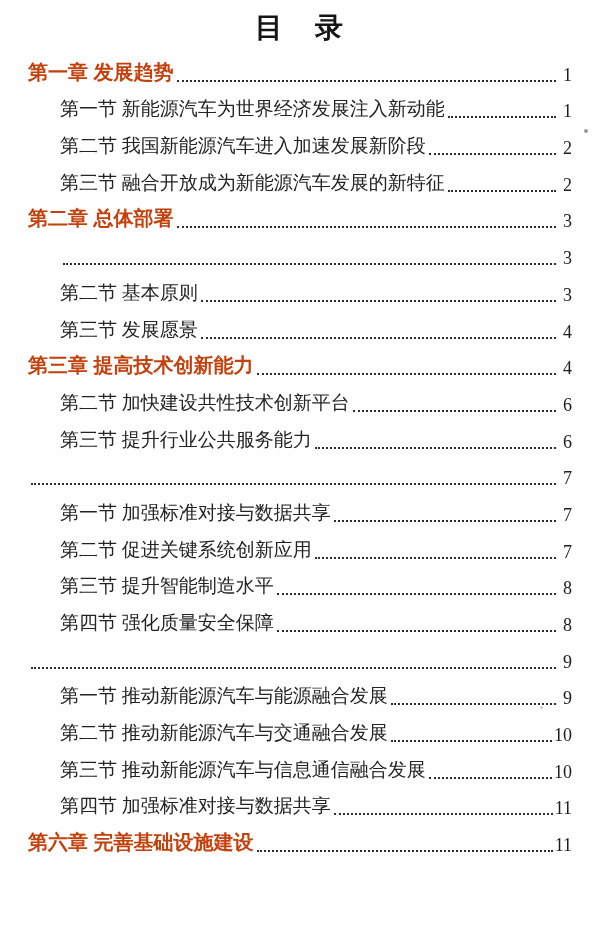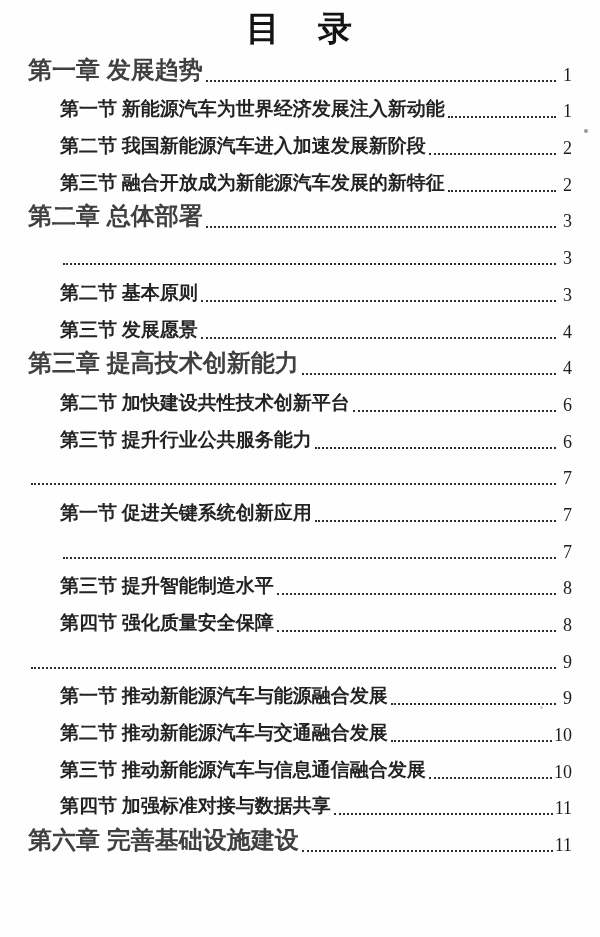--- a/index.html
+++ b/index.html
@@ -16,45 +16,45 @@
     overflow: hidden;
     color: #1f1f1f;
     font-family: "Liberation Serif", "DejaVu Serif", serif;
   }
   .doc-title {
     height: 54px;
     line-height: 56px;
     text-align: center;
     font-family: "Liberation Sans", "DejaVu Sans", sans-serif;
     font-weight: 700;
-    font-size: 34px;
+    font-size: 28px;
     letter-spacing: 2px;
     color: #141414;
   }
   .toc-list {
     padding: 0 28px 0 28px;
   }
   .toc-row {
     display: flex;
     align-items: flex-end;
     height: 36.7px;
     cursor: pointer;
   }
   .toc-row.chapter .entry-text {
     font-family: "Liberation Sans", "DejaVu Sans", sans-serif;
     font-weight: 700;
-    font-size: 24px;
-    color: #404040;
+    font-size: 20px;
+    color: #c2410c;
   }
   .toc-row.section {
     padding-left: 32px;
   }
   .toc-row.section .entry-text {
     font-family: "Liberation Serif", "DejaVu Serif", serif;
-    font-weight: 700;
+    font-weight: 400;
     font-size: 19px;
     color: #232323;
   }
   .entry-text {
     white-space: nowrap;
     padding-bottom: 5px;
   }
   .dots {
     flex: 1;
     min-width: 12px;
@@ -137,25 +137,26 @@
       <div class="toc-row section">
         <span class="entry-text">第三节 提升行业公共服务能力</span>
         <span class="dots"></span>
         <span class="pagenum">6</span>
       </div>
       <div class="toc-row chapter">
         <span class="dots"></span>
         <span class="pagenum">7</span>
       </div>
       <div class="toc-row section">
-        <span class="entry-text">第一节 促进关键系统创新应用</span>
+        <span class="entry-text">第一节 加强标准对接与数据共享</span>
         <span class="dots"></span>
         <span class="pagenum">7</span>
       </div>
       <div class="toc-row section">
+        <span class="entry-text">第二节 促进关键系统创新应用</span>
         <span class="dots"></span>
         <span class="pagenum">7</span>
       </div>
       <div class="toc-row section">
         <span class="entry-text">第三节 提升智能制造水平</span>
         <span class="dots"></span>
         <span class="pagenum">8</span>
       </div>
       <div class="toc-row section">
         <span class="entry-text">第四节 强化质量安全保障</span>

